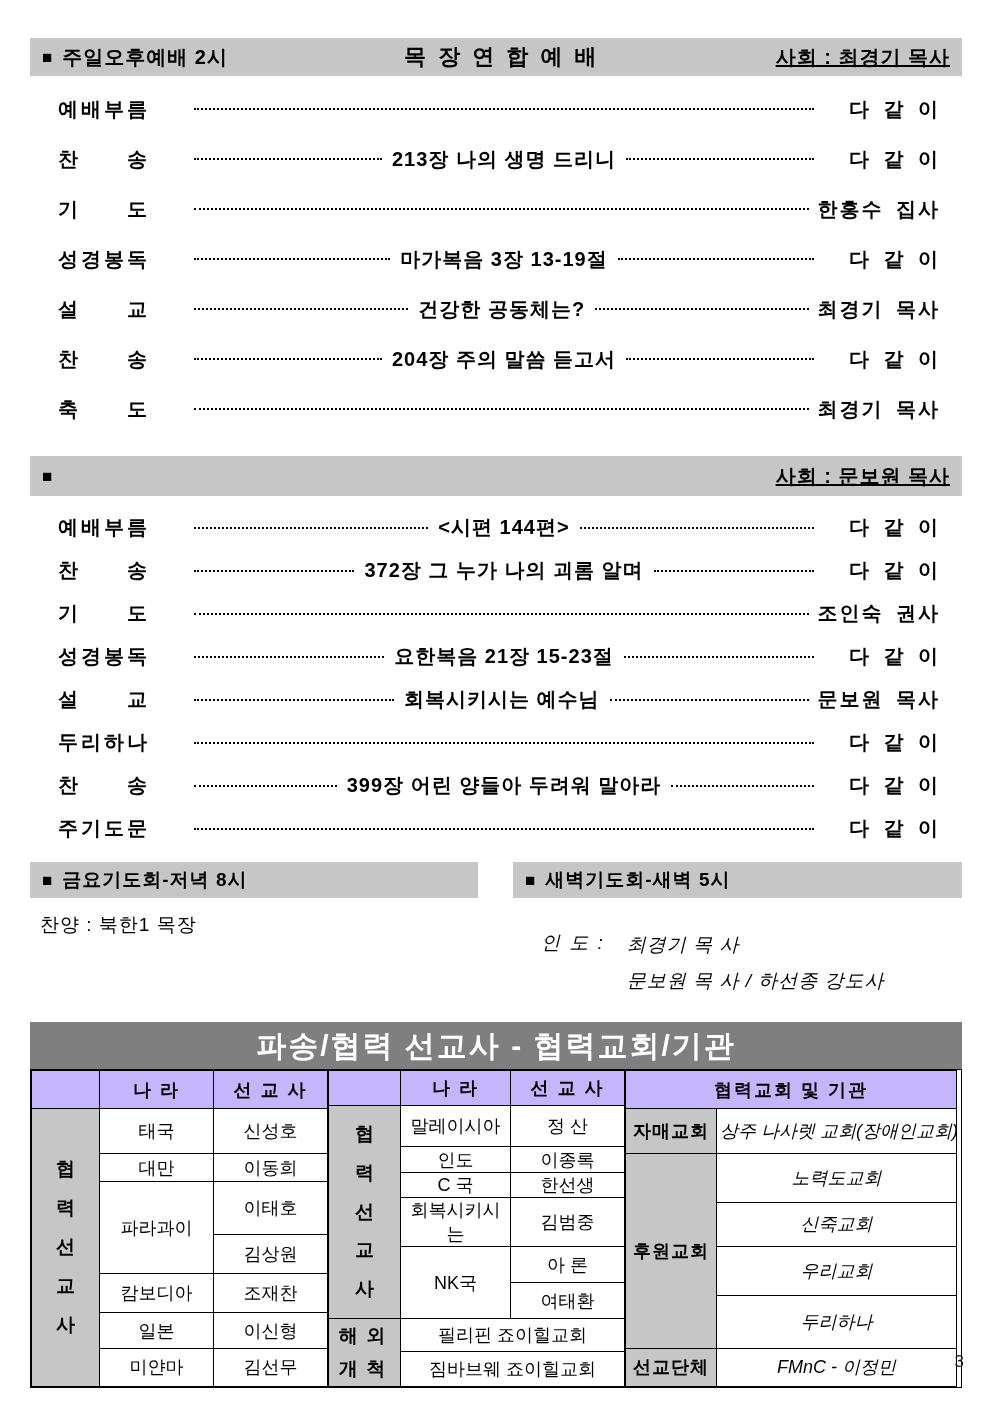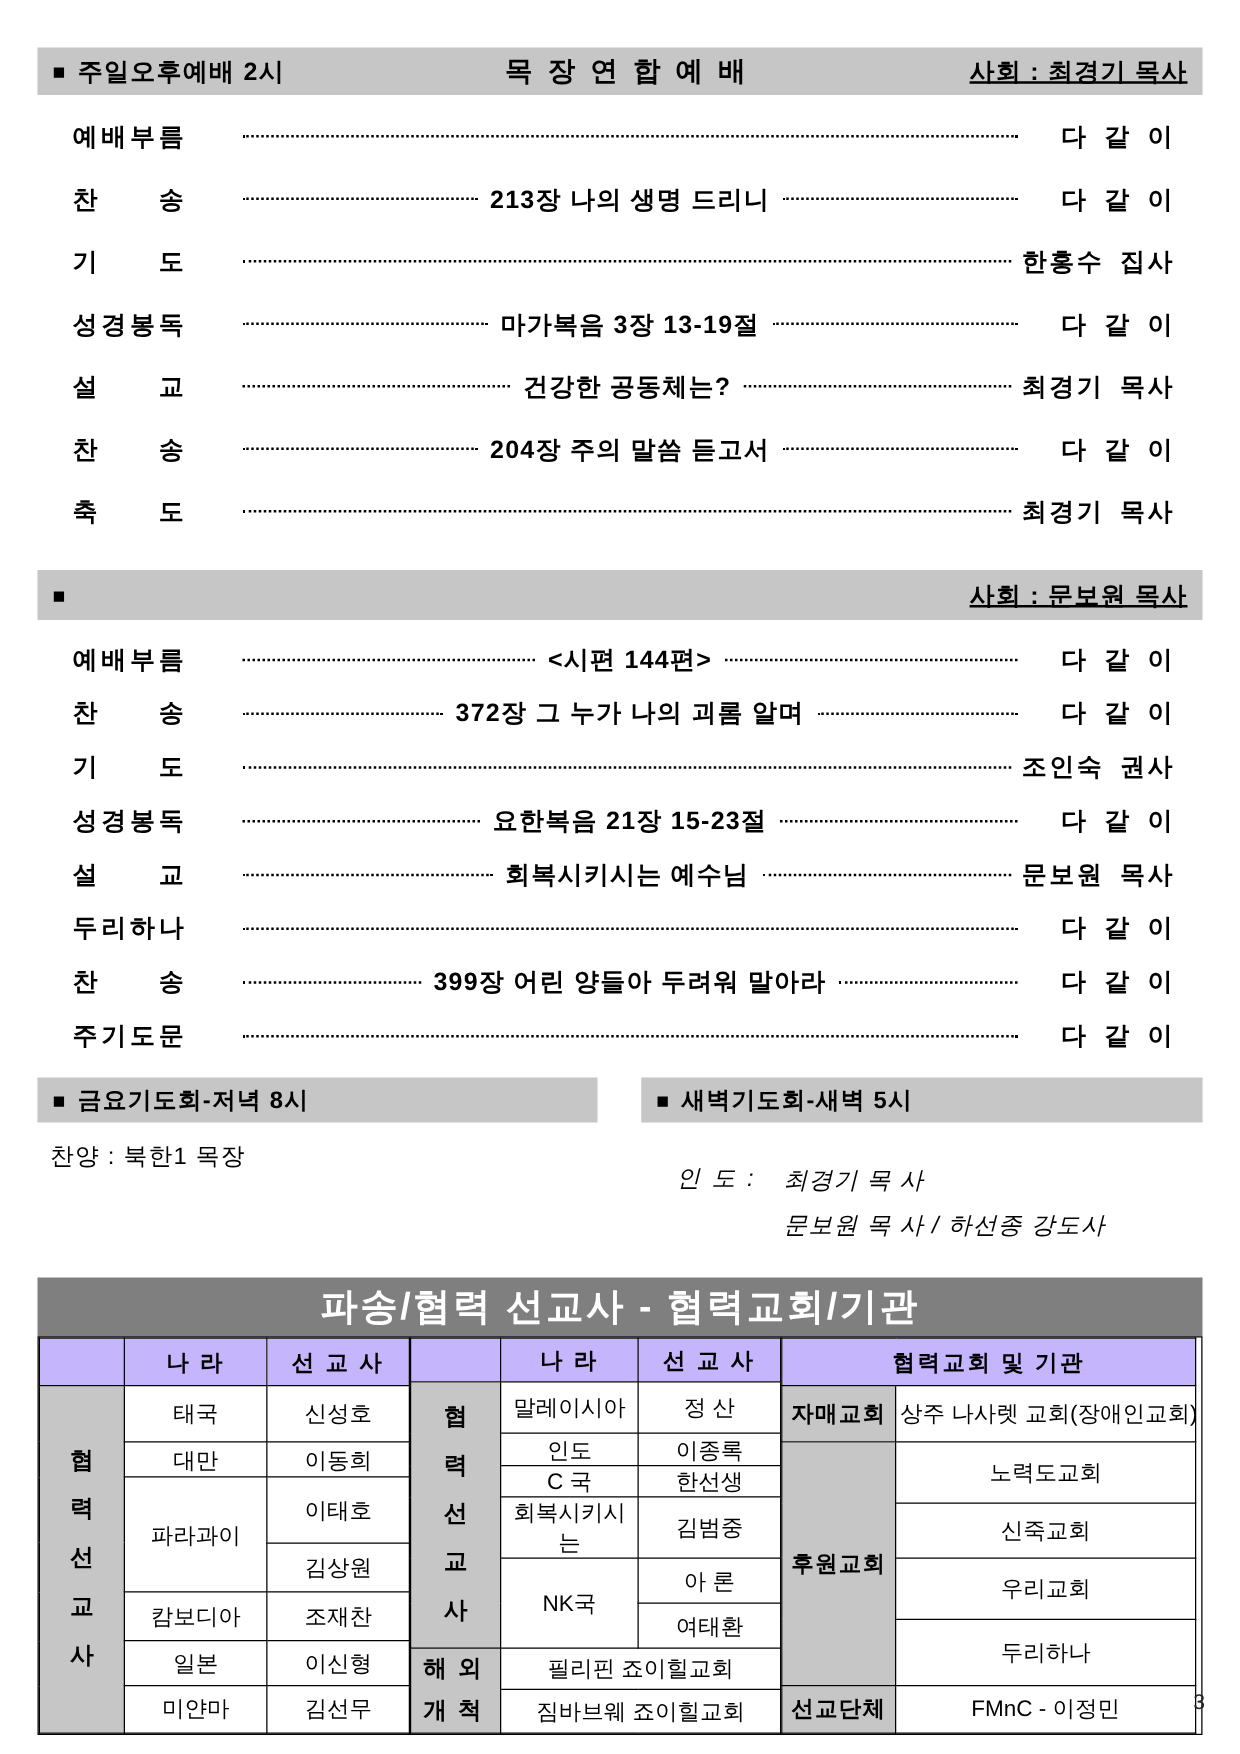--- a/index.html
+++ b/index.html
@@ -41,21 +41,21 @@
   .mtitle { background:#7f7f7f; color:#fff; font-weight:bold; font-size:30px; text-align:center; height:47px; line-height:47px; letter-spacing:2px; }
   .mtables { display:flex; border:1px solid #000; }
   table.mt { border-collapse:collapse; table-layout:fixed; }
   table.mt td { border:1px solid #000; text-align:center; font-size:18px; padding:0 3px; overflow:hidden; vertical-align:middle; }
   td.gcell { background:#c6c6c6; font-weight:bold; }
   td.ghead { background:#c4b5fd; font-weight:bold; letter-spacing:2px; }
   td.lcell { text-align:left; padding-left:8px; white-space:nowrap; }
   .vstack { display:inline-block; width:1.15em; word-break:break-all; line-height:2.05; font-weight:bold; font-size:19px; }
   .v2 { display:inline-block; width:3.6em; line-height:1.75; letter-spacing:0.45em; font-weight:bold; font-size:19px; white-space:normal; }
   td.catcell { background:#c6c6c6; font-weight:bold; letter-spacing:1px; }
-  td.valcell { text-align:left; padding-left:8px; font-size:17px; white-space:nowrap; }
+  td.valcell { text-align:left; padding-left:8px; font-size:17px; white-space:nowrap;font-style:italic; }
 
   .pagenum { position:absolute; right:28px; top:1352px; font-size:17px; color:#222; }
 </style>
 </head>
 <body>
 
 <div class="page">
 
   <div style="height:38px"></div>
   <div class="gbar">

